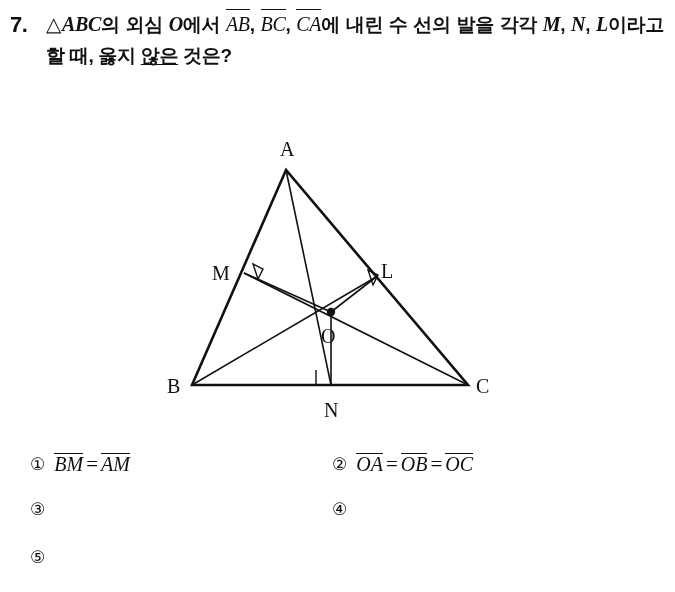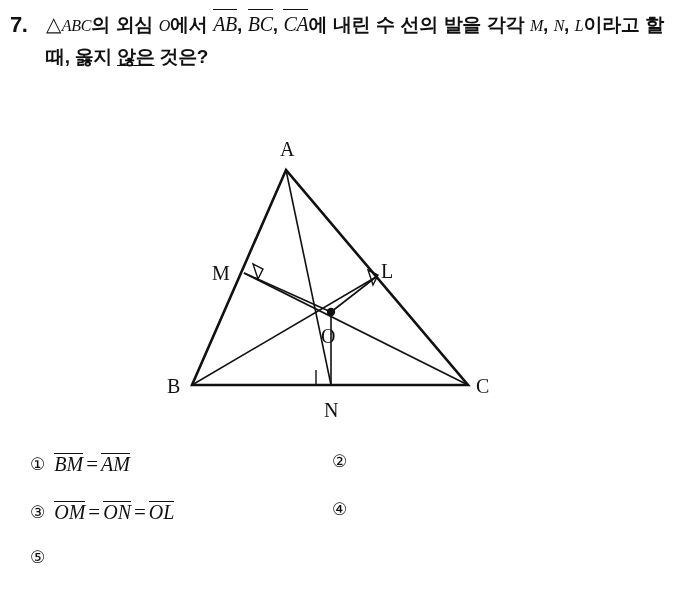--- a/index.html
+++ b/index.html
@@ -43,22 +43,22 @@
     line-height: 31px;
     font-family: "Liberation Sans", sans-serif;
     font-weight: bold;
     letter-spacing: -0.3px;
     text-align: justify;
     width: 618px;
   }
   .mi {
     font-family: "Liberation Serif", serif;
     font-style: italic;
-    font-weight: normal;
-    font-size: 16px;
+    font-weight: bold;
+    font-size: 20px;
   }
   .mn {
     font-family: "Liberation Serif", serif;
     font-style: normal;
     font-weight: normal;
     font-size: 20px;
   }
   .ovl {
     position: relative;
     display: inline-block;
@@ -181,27 +181,27 @@
 
   <div class="choices">
 
     <div class="choice-row">
       <div class="choice col1">
         <span class="cmark">①</span>
         <span class="ctext"><span class="ovl">BM</span><span class="op">=</span><span class="ovl">AM</span></span>
       </div>
       <div class="choice col2">
         <span class="cmark">②</span>
+        <span class="ctext"><span class="ovl">OA</span><span class="op">=</span><span class="ovl">OB</span><span class="op">=</span><span class="ovl">OC</span></span>
       </div>
     </div>
 
     <div class="choice-row">
       <div class="choice col1">
         <span class="cmark">③</span>
-        <span class="ctext"><span class="ovl">OM</span><span class="op">=</span><span class="ovl">ON</span><span class="op">=</span><span class="ovl">OL</span></span>
       </div>
       <div class="choice col2">
         <span class="cmark">④</span>
       </div>
     </div>
 
     <div class="choice-row">
       <div class="choice col1">
         <span class="cmark">⑤</span>
       </div>

